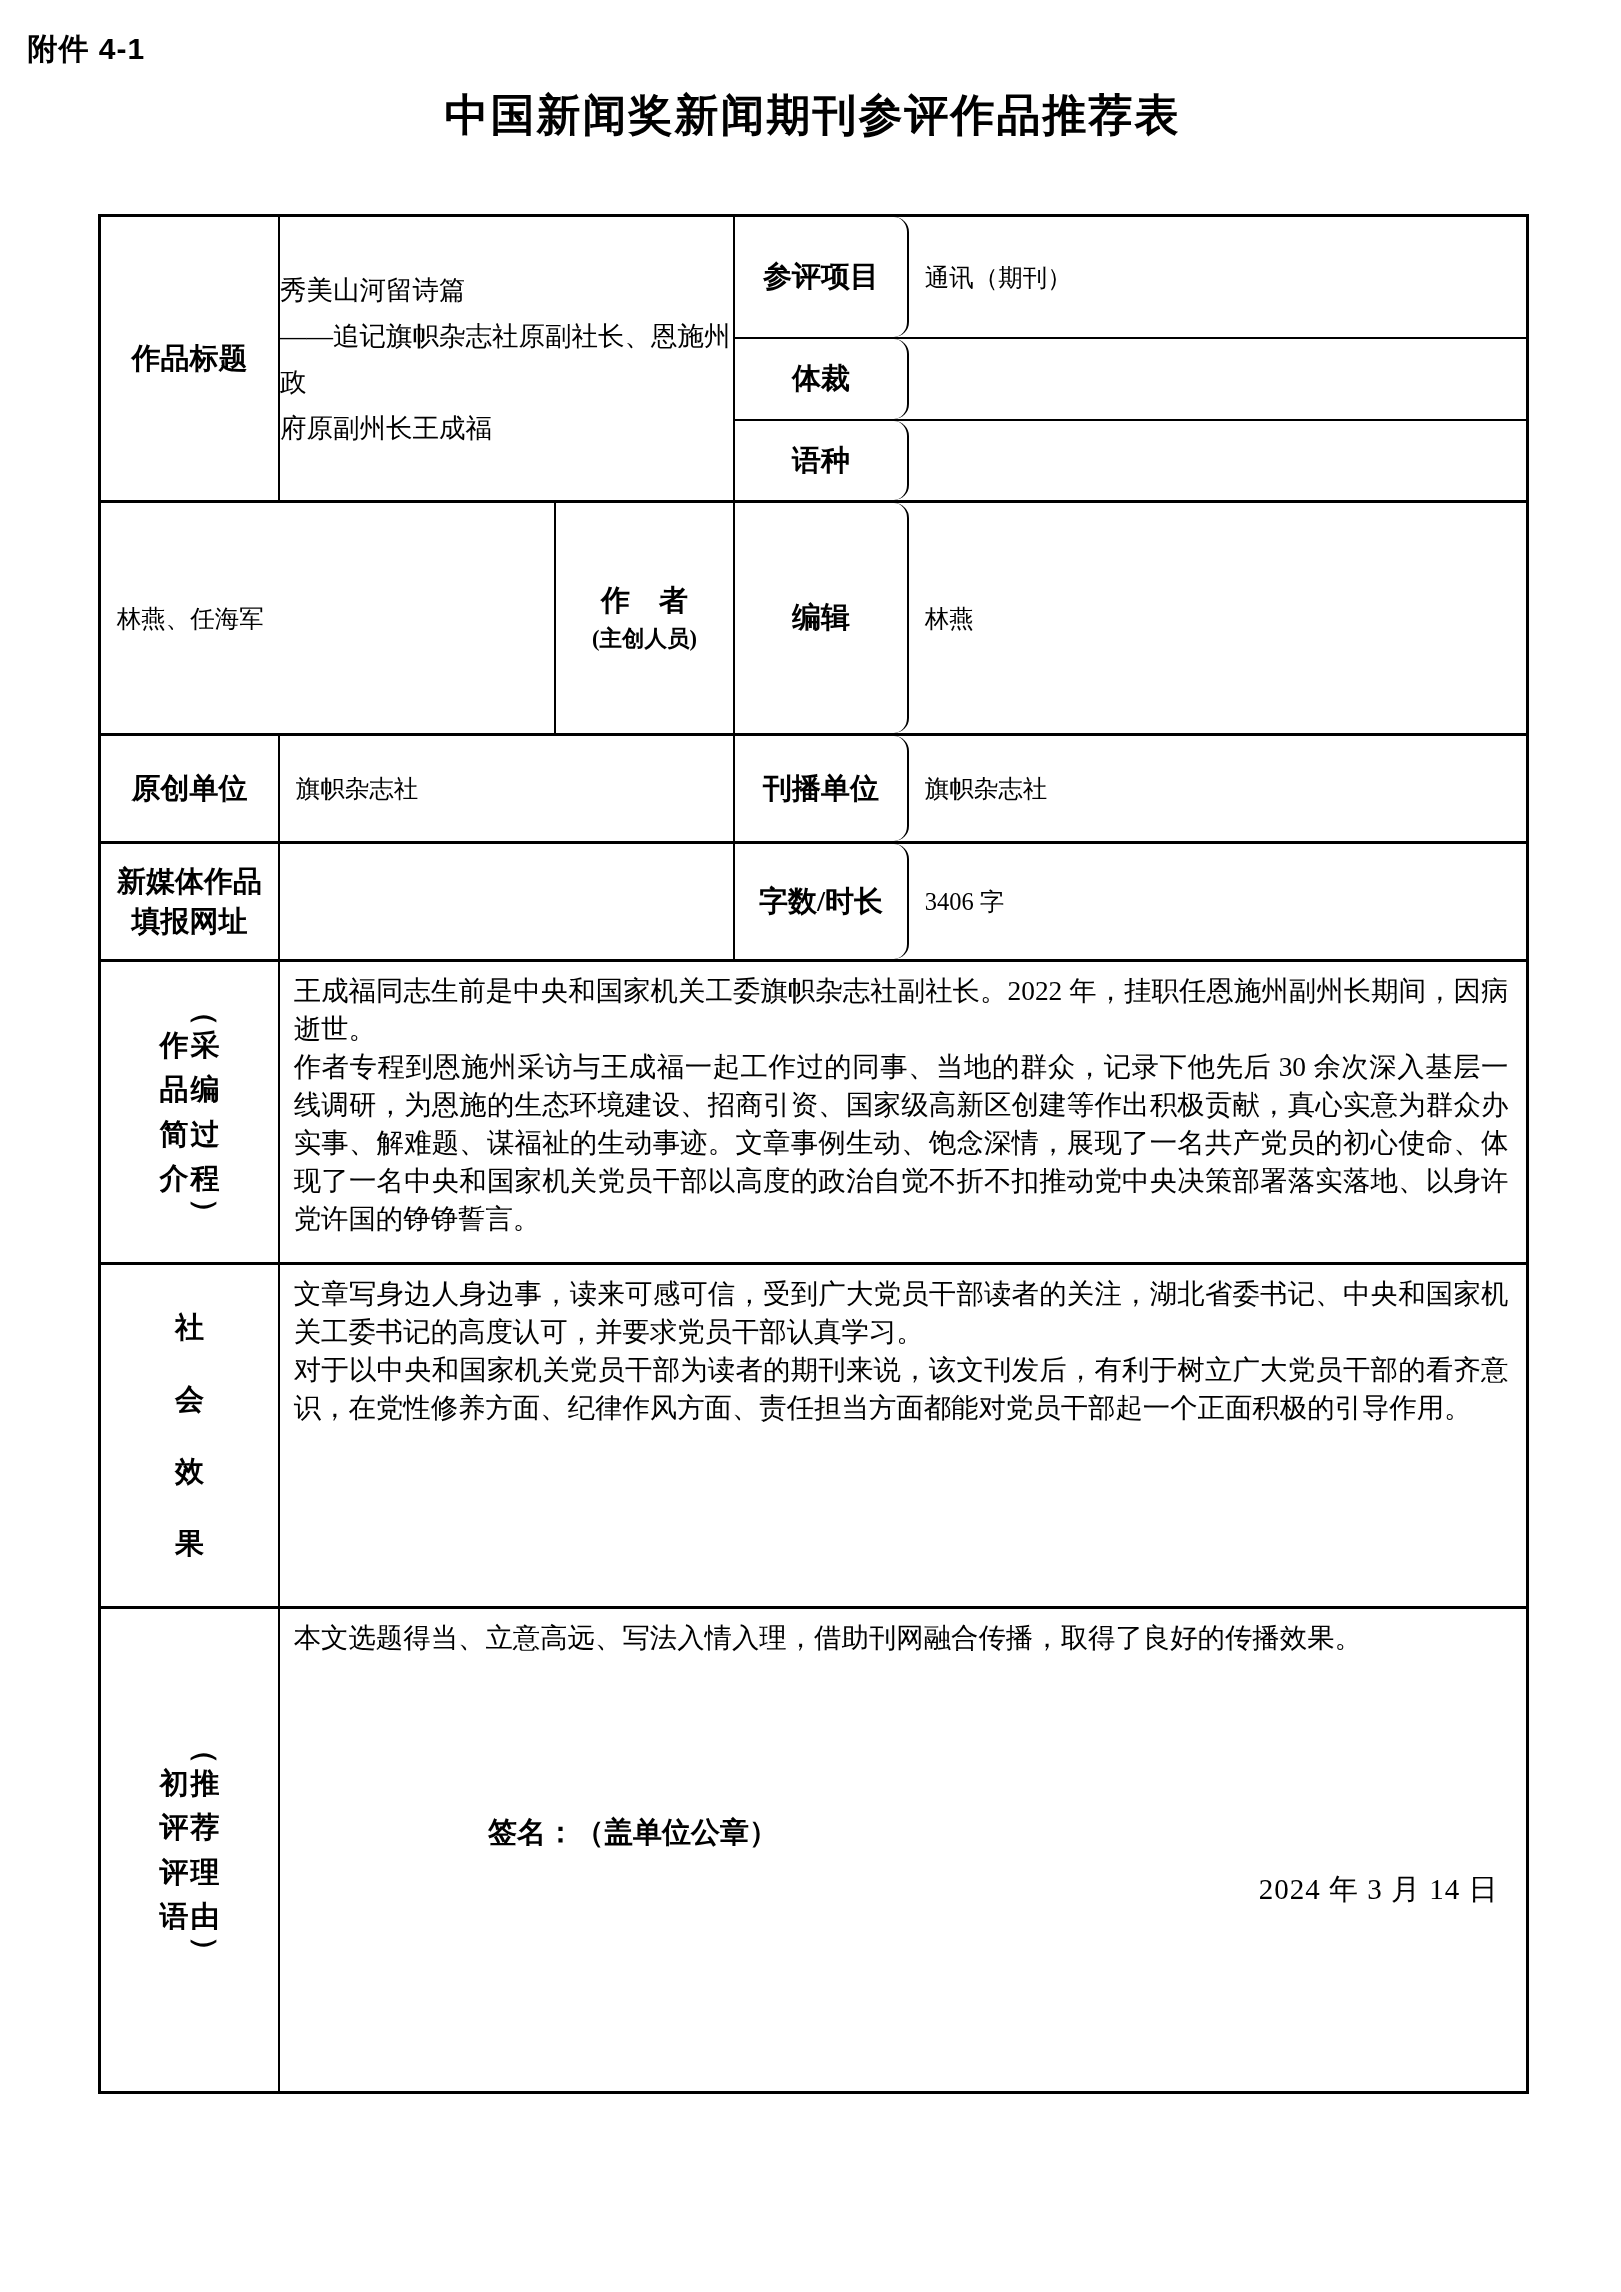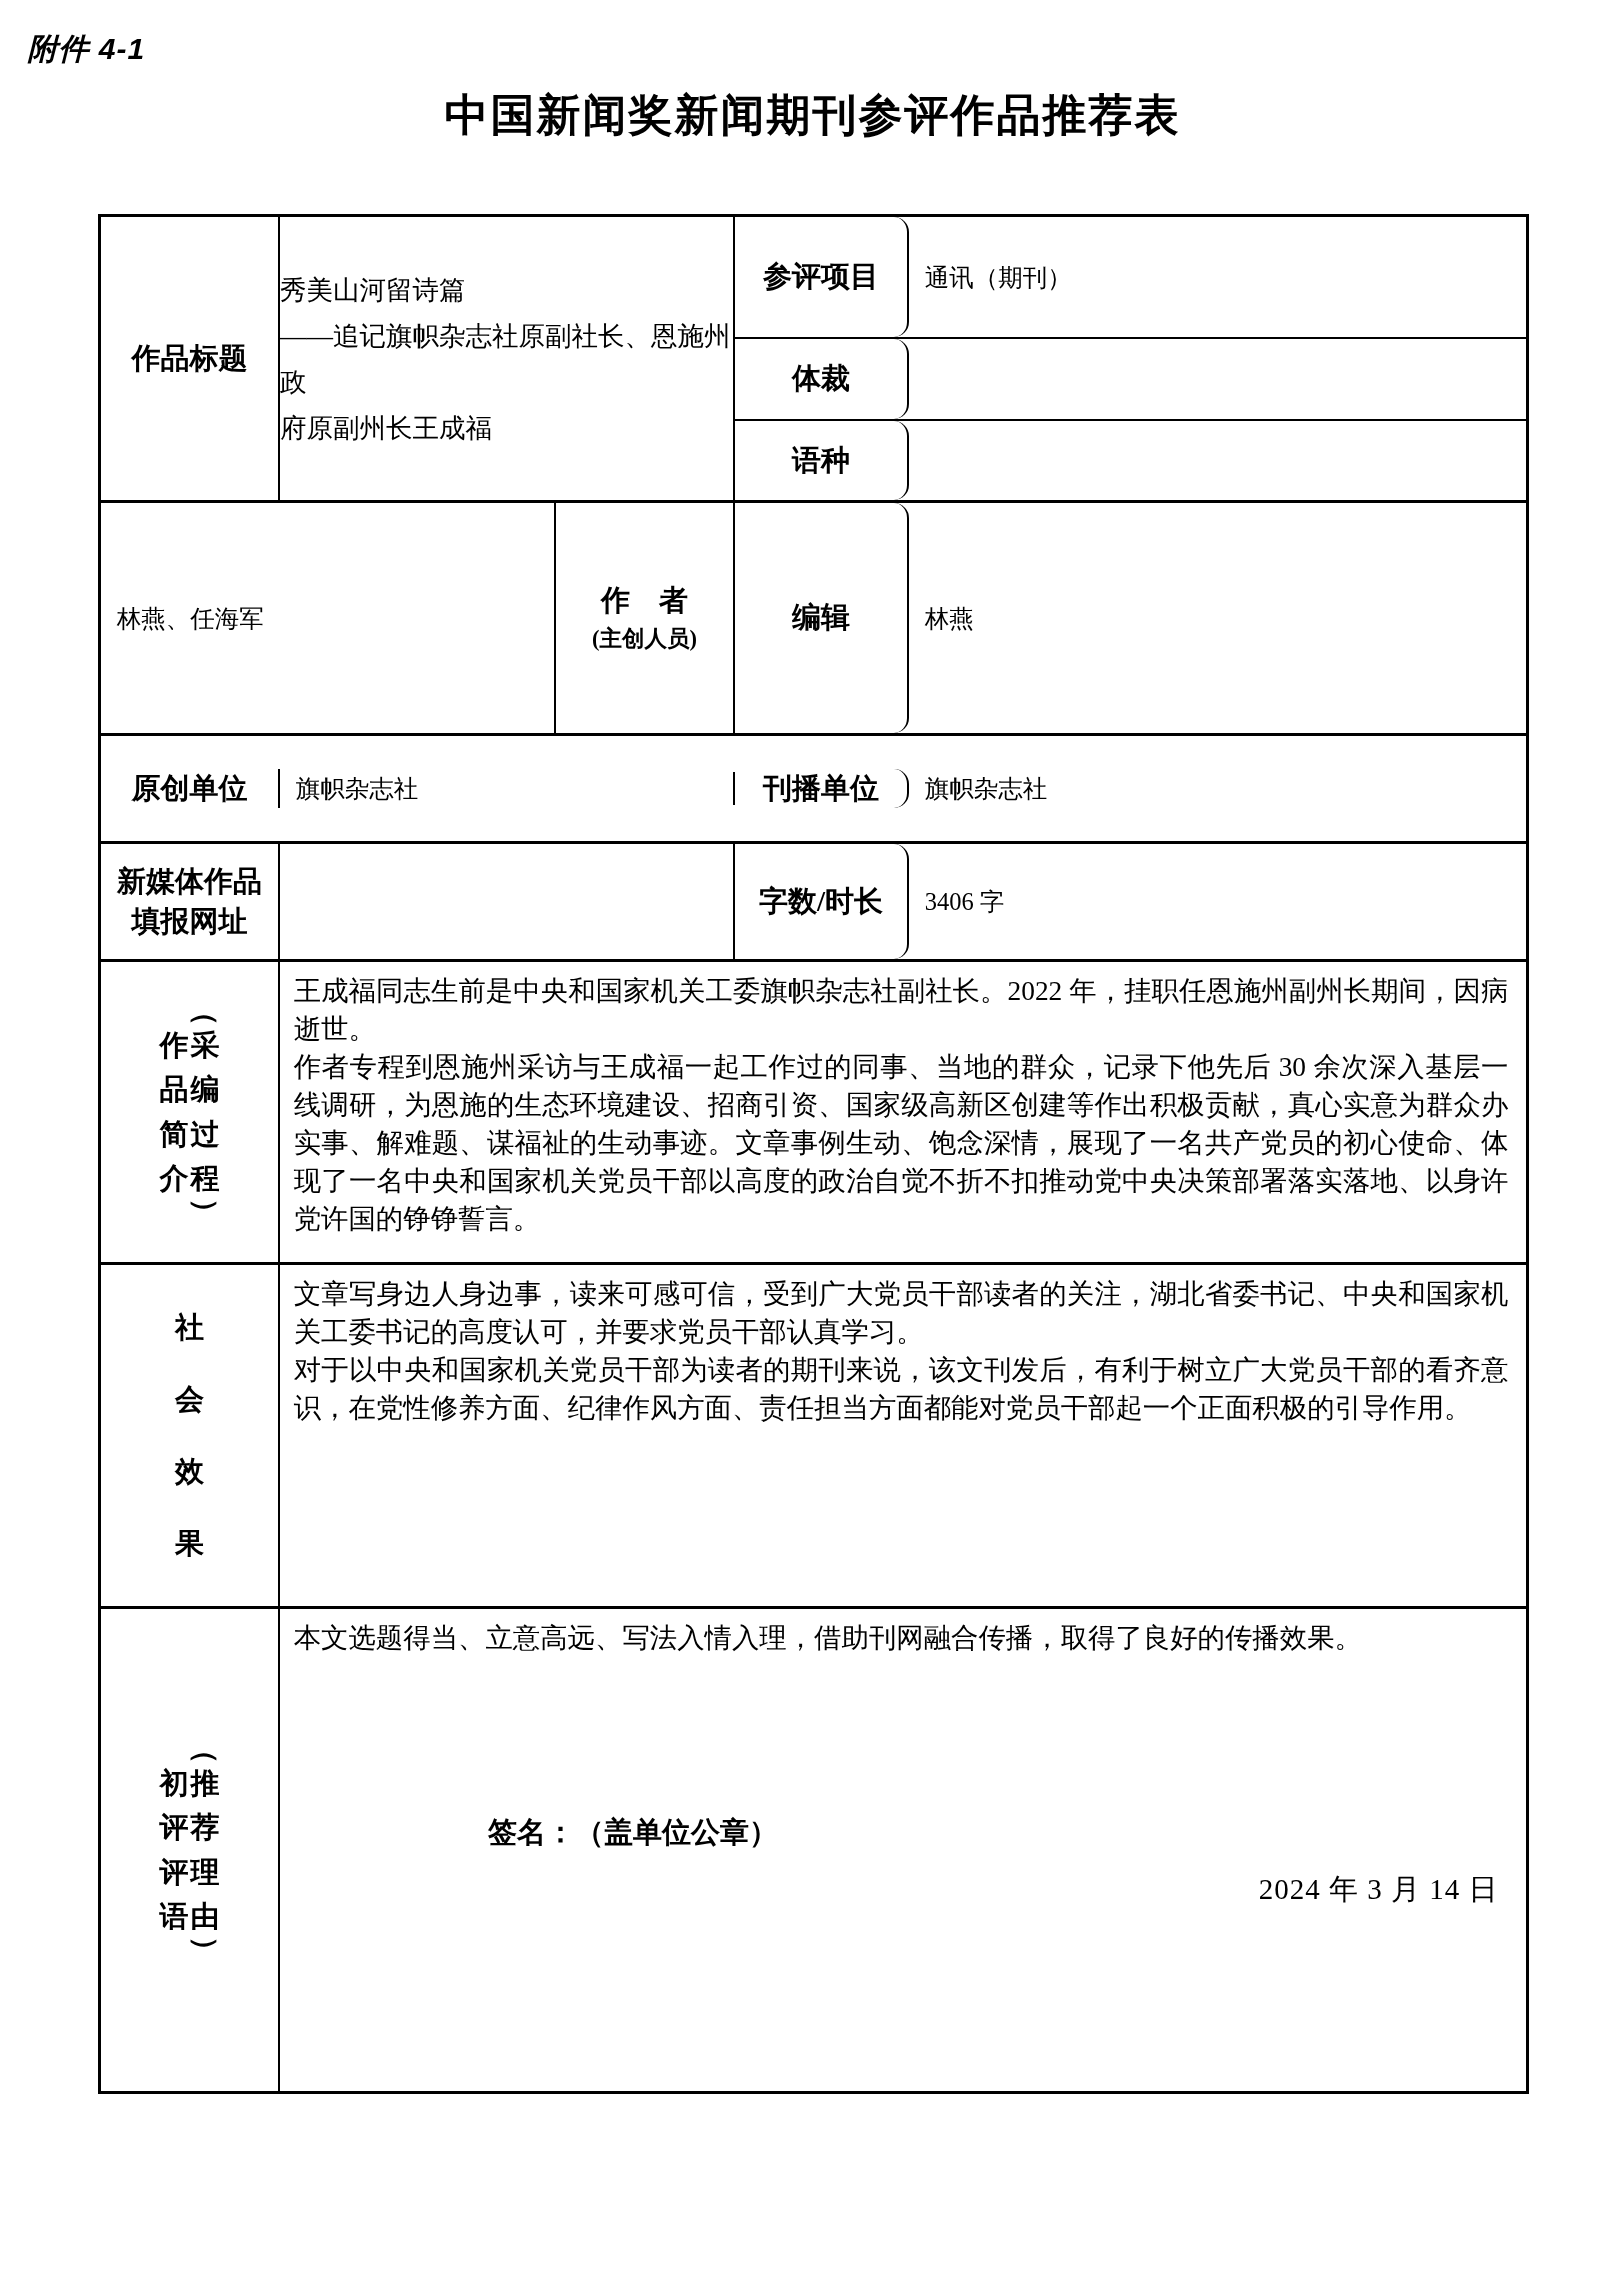--- a/index.html
+++ b/index.html
@@ -6,37 +6,37 @@
   .sheet{
     position:relative;
     width:1621px;height:2293px;
     background:#ffffff;color:#000;
     font-family:"Liberation Serif","DejaVu Serif",serif;
     overflow:hidden;
   }
   .attachment{
     position:absolute;left:27.4px;top:29px;
     font-family:"Liberation Sans","DejaVu Sans",sans-serif;
-    font-weight:bold;font-size:30px;letter-spacing:1px;font-style:italic;
+    font-weight:bold;font-size:30px;letter-spacing:1px;
   }
   .title{
     position:absolute;left:0;top:84px;width:100%;
     margin:2px;text-align:center;
     font-size:44px;font-weight:bold;letter-spacing:2px;
   }
   .tbl{
     position:absolute;left:98px;top:214px;
     width:1431px;height:1880px;
     border:3.9px solid #000;
     display:flex;flex-direction:column;
     box-sizing:border-box;
   }
   .row{display:flex;box-sizing:border-box;border-bottom:3.9px solid #000;flex:0 0 auto;}
   .row.last{border-bottom:none;flex:1 1 auto;}
-  .r1{height:286px;} .r2{height:233px;} .r3{height:108px;align-items:center;} .r4{height:152px;}
+  .r1{height:286px;} .r2{height:233px;} .r3{height:108px;} .r4{height:152px;}
   .r5{height:118px;} .r6{height:303px;} .r7{height:344px;}
   .cell{box-sizing:border-box;display:flex;align-items:center;}
   .c1{width:179px;border-right:2.9px solid #000;flex:0 0 auto;}
   .c2{width:455px;border-right:2.9px solid #000;flex:0 0 auto;}
   .c3{width:174px;border-right:2.9px solid #000;flex:0 0 auto;border-radius:15px;}
   .c4{flex:1 1 auto;}
   .lbl{
     justify-content:center;text-align:center;
     font-weight:bold;font-size:29px;line-height:1.35;
     flex-direction:column;

